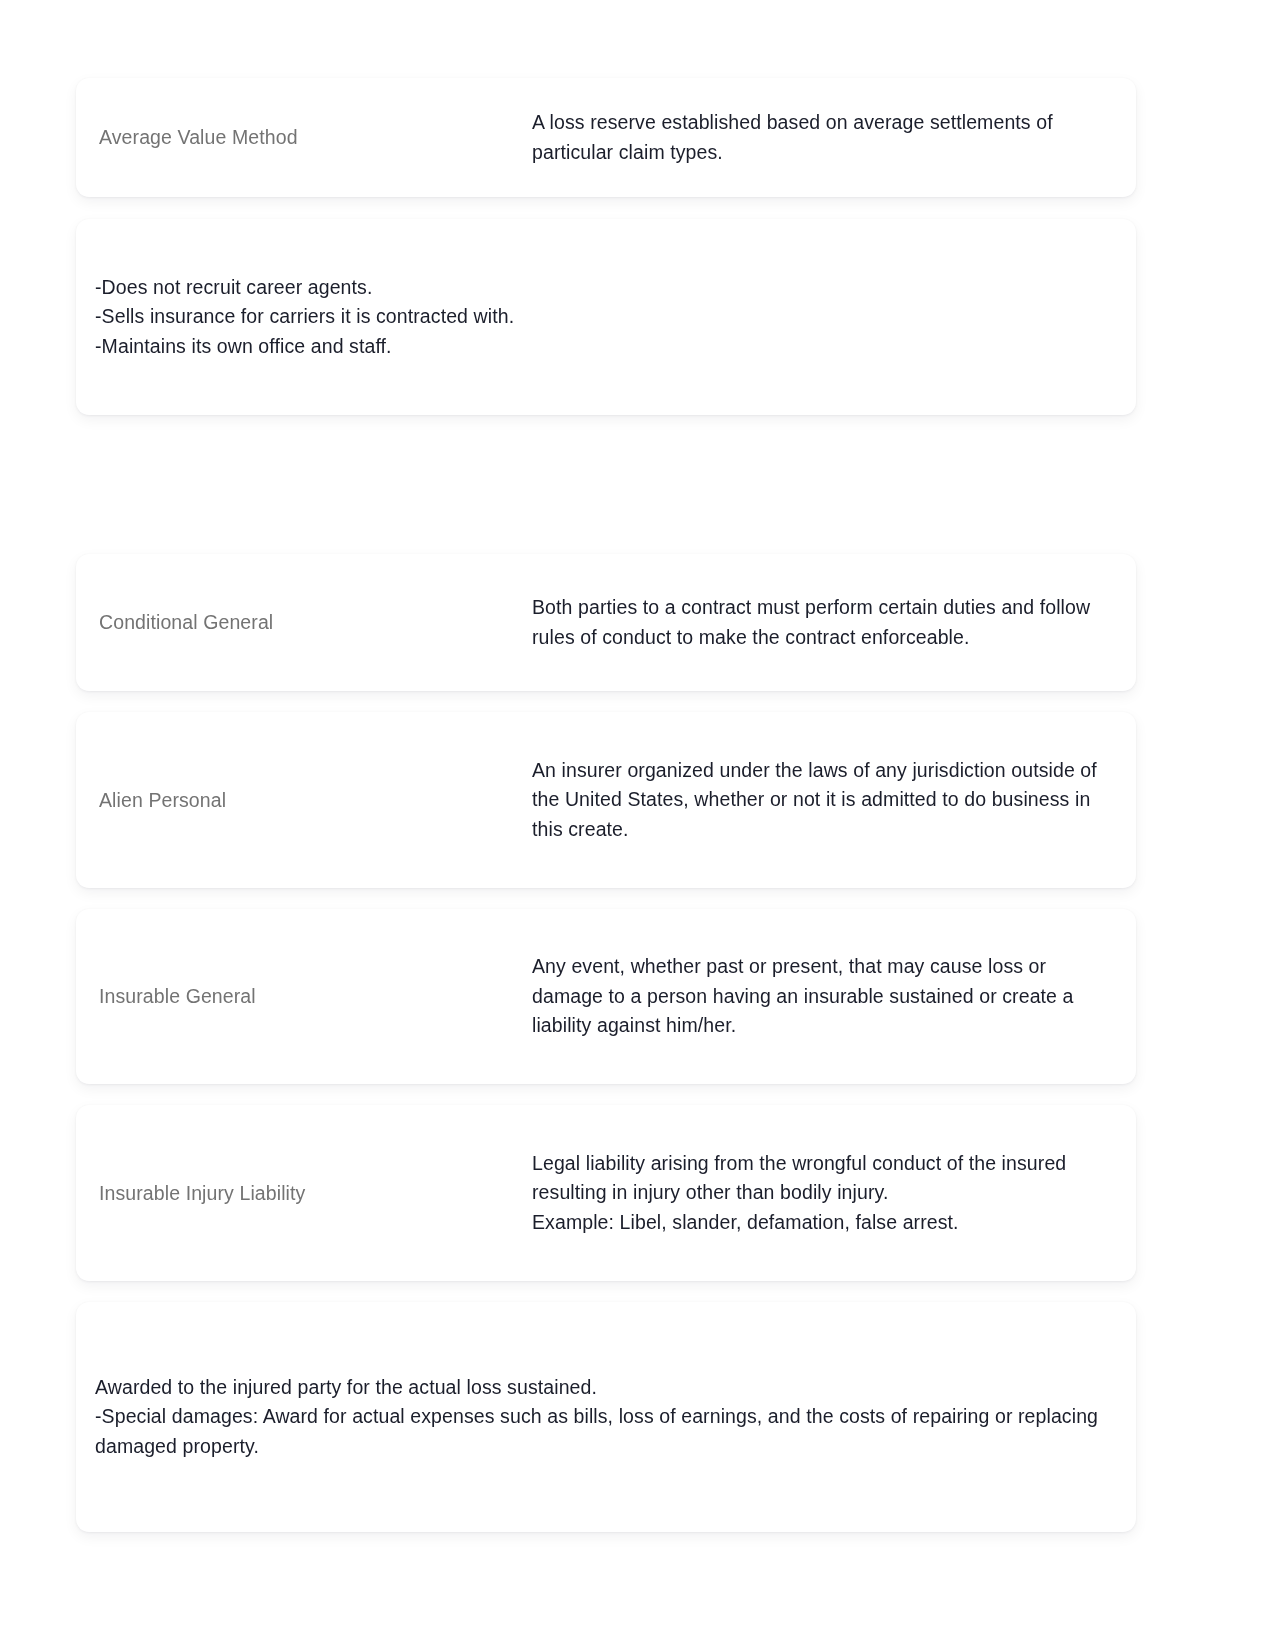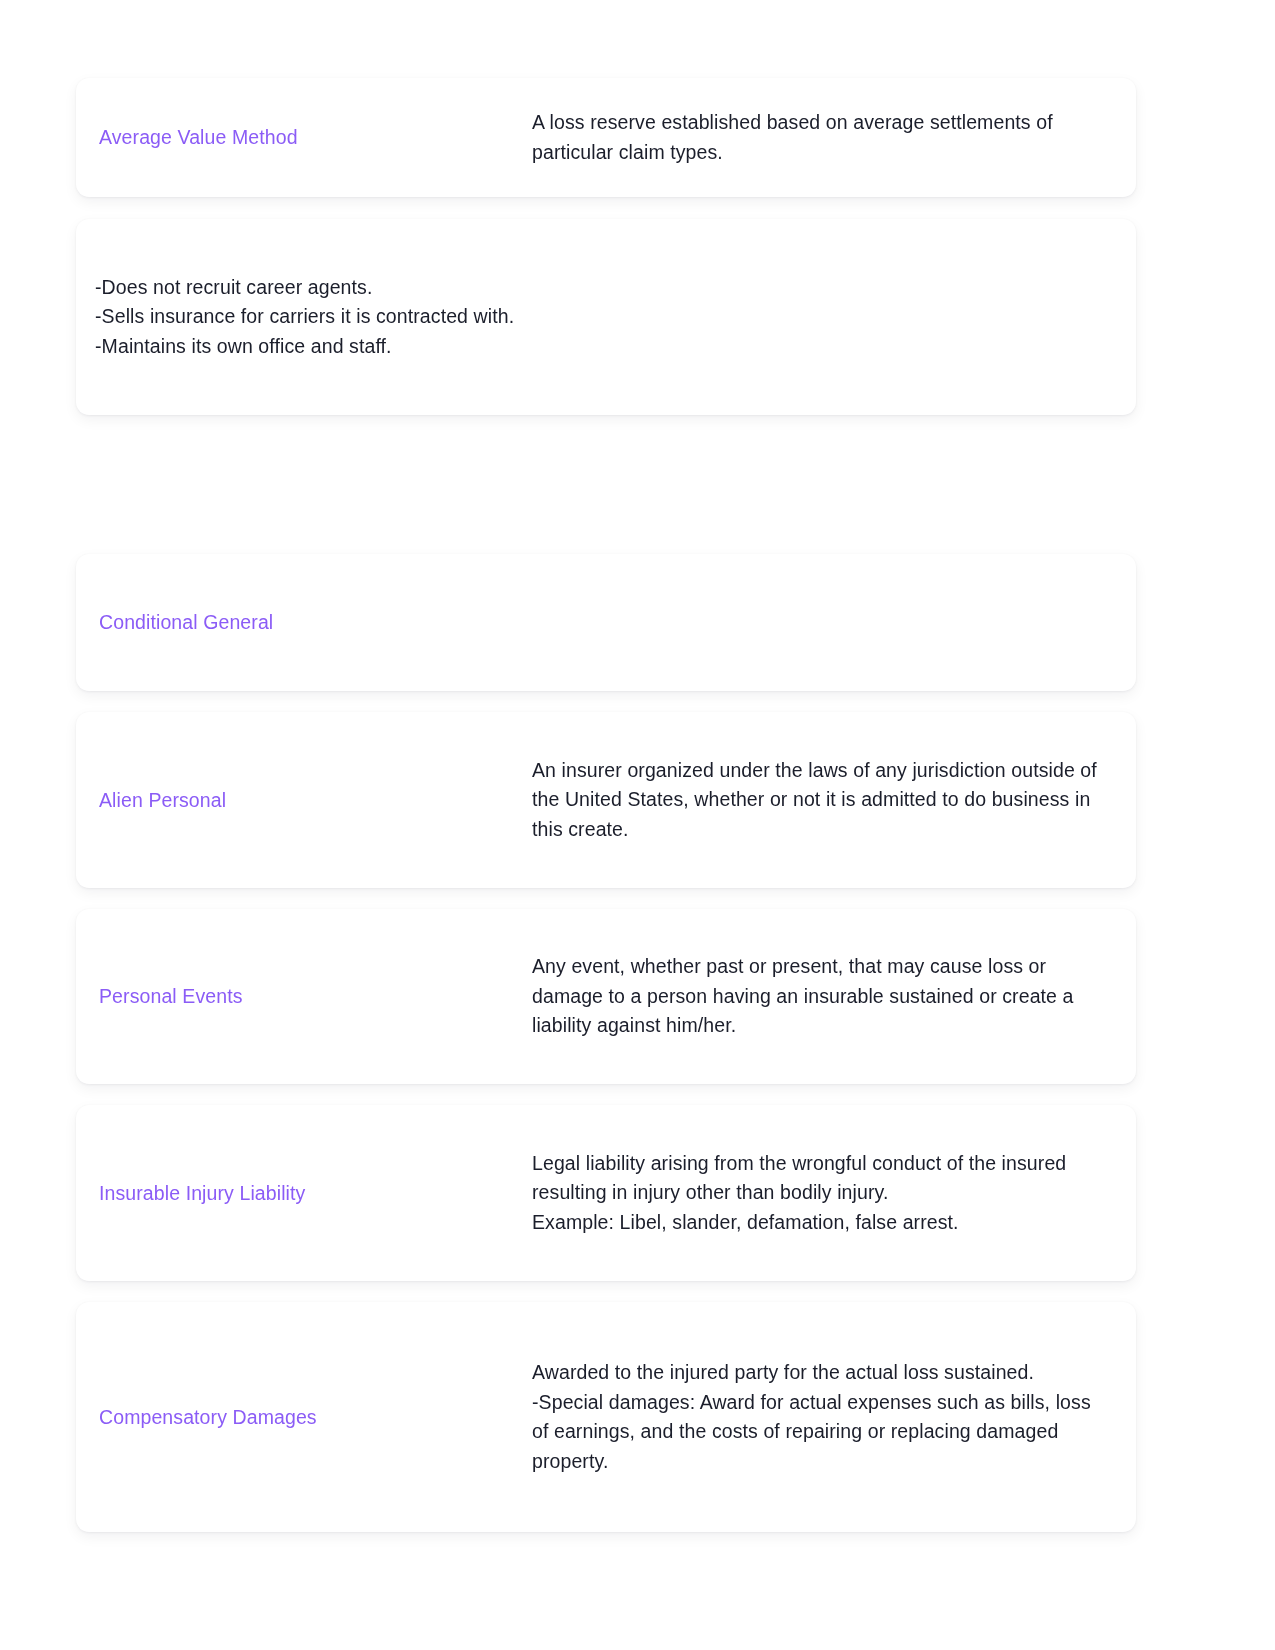--- a/index.html
+++ b/index.html
@@ -60,21 +60,21 @@
 
   .def-col {
     flex: 1 1 auto;
     padding-right: 24px;
   }
 
   .term {
     font-size: 19.5px;
     line-height: 29px;
     font-weight: 400;
-    color: #8b5cf6;
+    color: #737373;
     letter-spacing: 0.1px;
   }
 
   .definition {
     font-size: 19.5px;
     line-height: 29.5px;
     font-weight: 400;
     color: #1b1e2b;
     letter-spacing: 0.1px;
     white-space: pre-line;
@@ -122,38 +122,41 @@
 -Maintains its own office and staff.</div>
         </div>
       </div>
     </div>
 
     <div class="card c3">
       <div class="card-inner">
         <div class="term-col">
           <div class="term">Conditional General</div>
         </div>
+        <div class="def-col">
+          <div class="definition">Both parties to a contract must perform certain duties and follow rules of conduct to make the contract enforceable.</div>
+        </div>
       </div>
     </div>
 
     <div class="card c4">
       <div class="card-inner">
         <div class="term-col">
           <div class="term">Alien Personal</div>
         </div>
         <div class="def-col">
           <div class="definition">An insurer organized under the laws of any jurisdiction outside of the United States, whether or not it is admitted to do business in this create.</div>
         </div>
       </div>
     </div>
 
     <div class="card c5">
       <div class="card-inner">
         <div class="term-col">
-          <div class="term">Personal Events</div>
+          <div class="term">Insurable General</div>
         </div>
         <div class="def-col">
           <div class="definition">Any event, whether past or present, that may cause loss or damage to a person having an insurable sustained or create a liability against him/her.</div>
         </div>
       </div>
     </div>
 
     <div class="card c6">
       <div class="card-inner">
         <div class="term-col">
@@ -161,23 +164,20 @@
         </div>
         <div class="def-col">
           <div class="definition">Legal liability arising from the wrongful conduct of the insured resulting in injury other than bodily injury.
 Example: Libel, slander, defamation, false arrest.</div>
         </div>
       </div>
     </div>
 
     <div class="card c7">
       <div class="card-inner">
-        <div class="term-col">
-          <div class="term">Compensatory Damages</div>
-        </div>
         <div class="def-col">
           <div class="definition">Awarded to the injured party for the actual loss sustained.
 -Special damages: Award for actual expenses such as bills, loss of earnings, and the costs of repairing or replacing damaged property.</div>
         </div>
       </div>
     </div>
 
   </div>
 </div>
 

